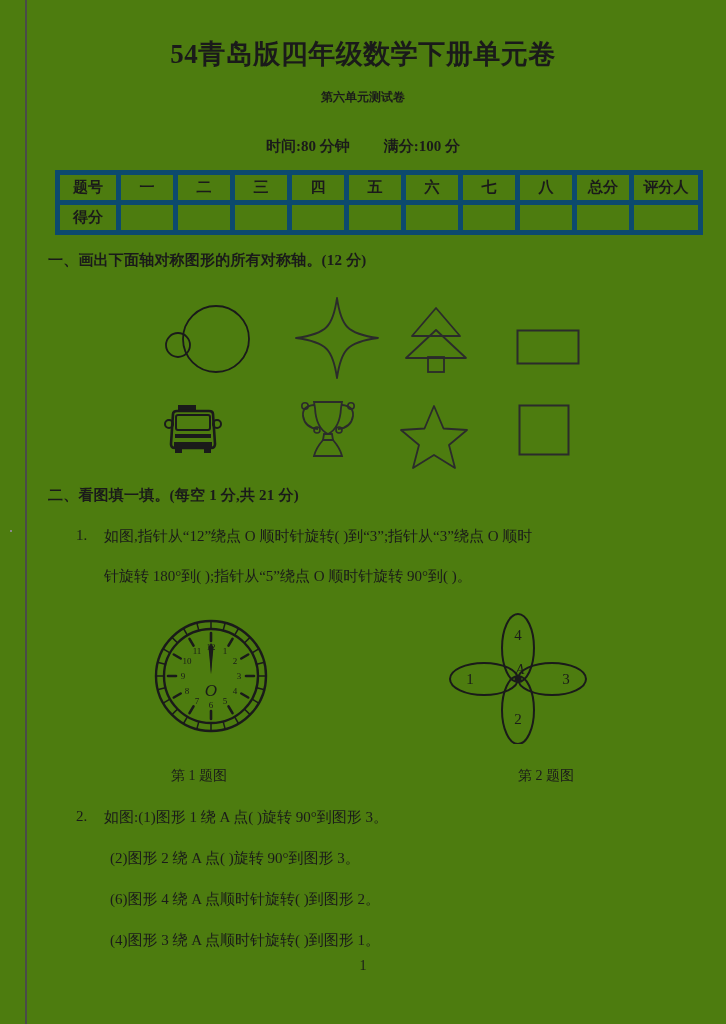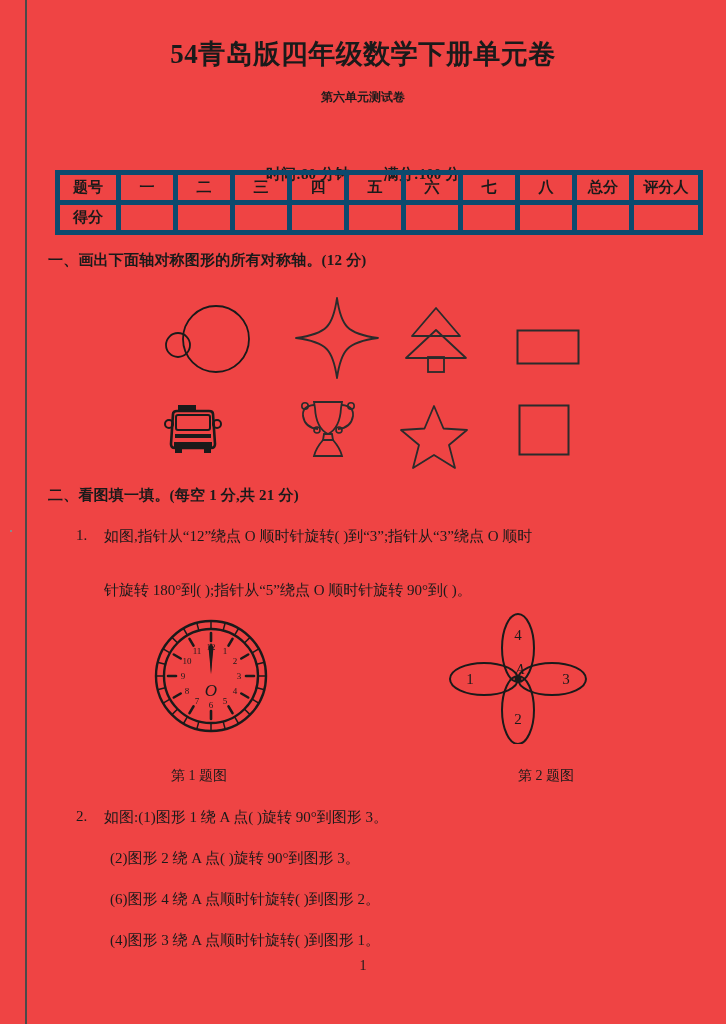--- a/index.html
+++ b/index.html
@@ -8,21 +8,21 @@
     background: #ffffff;
   }
   body {
     font-family: "Liberation Serif", "DejaVu Serif", serif;
     color: #1a1a1a;
   }
   #page {
     position: relative;
     width: 726px;
     height: 1024px;
-    background: #ef4444;
+    background: #4d7c0f;
     overflow: hidden;
   }
   
   .page-edge-rule {
     position: absolute;
     left: 25px;
     top: 0;
     width: 2px;
     height: 1024px;
     background: #4a4a4a;
@@ -55,21 +55,20 @@
     font-size: 12px;
     font-weight: bold;
   }
   .meta-line {
     position: absolute;
     left: 0; top: 137px;
     width: 726px;
     text-align: center;
     font-size: 15px;
     font-weight: bold;
-    margin-top: 28px;
   }
   .meta-line .gap { display: inline-block; width: 34px; }
 
   
   .score-table {
     position: absolute;
     left: 55px;
     top: 170px;
     border-collapse: collapse;
     table-layout: fixed;
@@ -231,21 +230,21 @@
   <div class="fig" style="left:518px; top:404px;">
     <svg width="52" height="52" viewBox="0 0 52 52">
       <rect x="1.5" y="1.5" width="49" height="49" fill="none" stroke="#2b2b2b" stroke-width="2"></rect>
     </svg>
   </div>
 
   <div class="section-head" style="left:48px; top:486px;">二、看图填一填。(每空 1 分,共 21 分)</div>
 
   <div class="q-line" style="left:76px; top:527px;">1.</div>
   <div class="q-line" style="left:104px; top:527px;">如图,指针从“12”绕点 O 顺时针旋转(      )到“3”;指针从“3”绕点 O 顺时</div>
-  <div class="q-line" style="left:104px; top:581px;">针旋转 180°到(      );指针从“5”绕点 O 顺时针旋转 90°到(      )。</div>
+  <div class="q-line" style="left:104px; top:567px;">针旋转 180°到(      );指针从“5”绕点 O 顺时针旋转 90°到(      )。</div>
 
   <div class="fig" style="left:152px; top:617px;">
     <svg width="118" height="118" viewBox="0 0 118 118">
       <circle cx="59" cy="59" r="55" fill="none" stroke="#1a1a1a" stroke-width="2.4"></circle>
       <circle cx="59" cy="59" r="47" fill="none" stroke="#1a1a1a" stroke-width="2.4"></circle>
       <g stroke="#1a1a1a" stroke-width="1.5">
         <line x1="59" y1="4" x2="59" y2="12"></line>
           <line x1="73.2" y1="5.9" x2="71.1" y2="13.6"></line>
         <line x1="86.5" y1="11.5" x2="82.5" y2="18.4"></line>
           <line x1="98" y1="20.4" x2="92.4" y2="26"></line>

